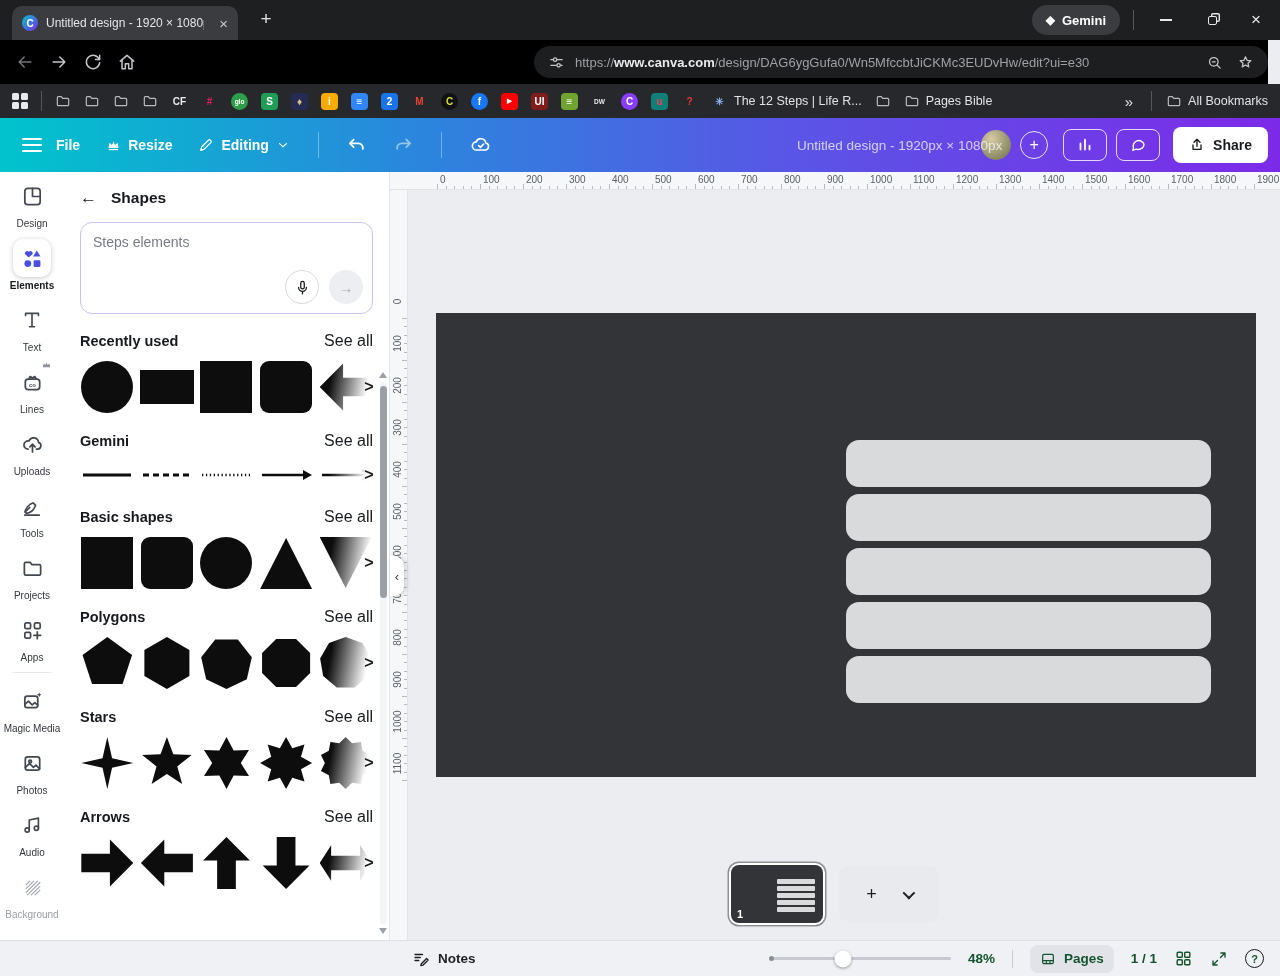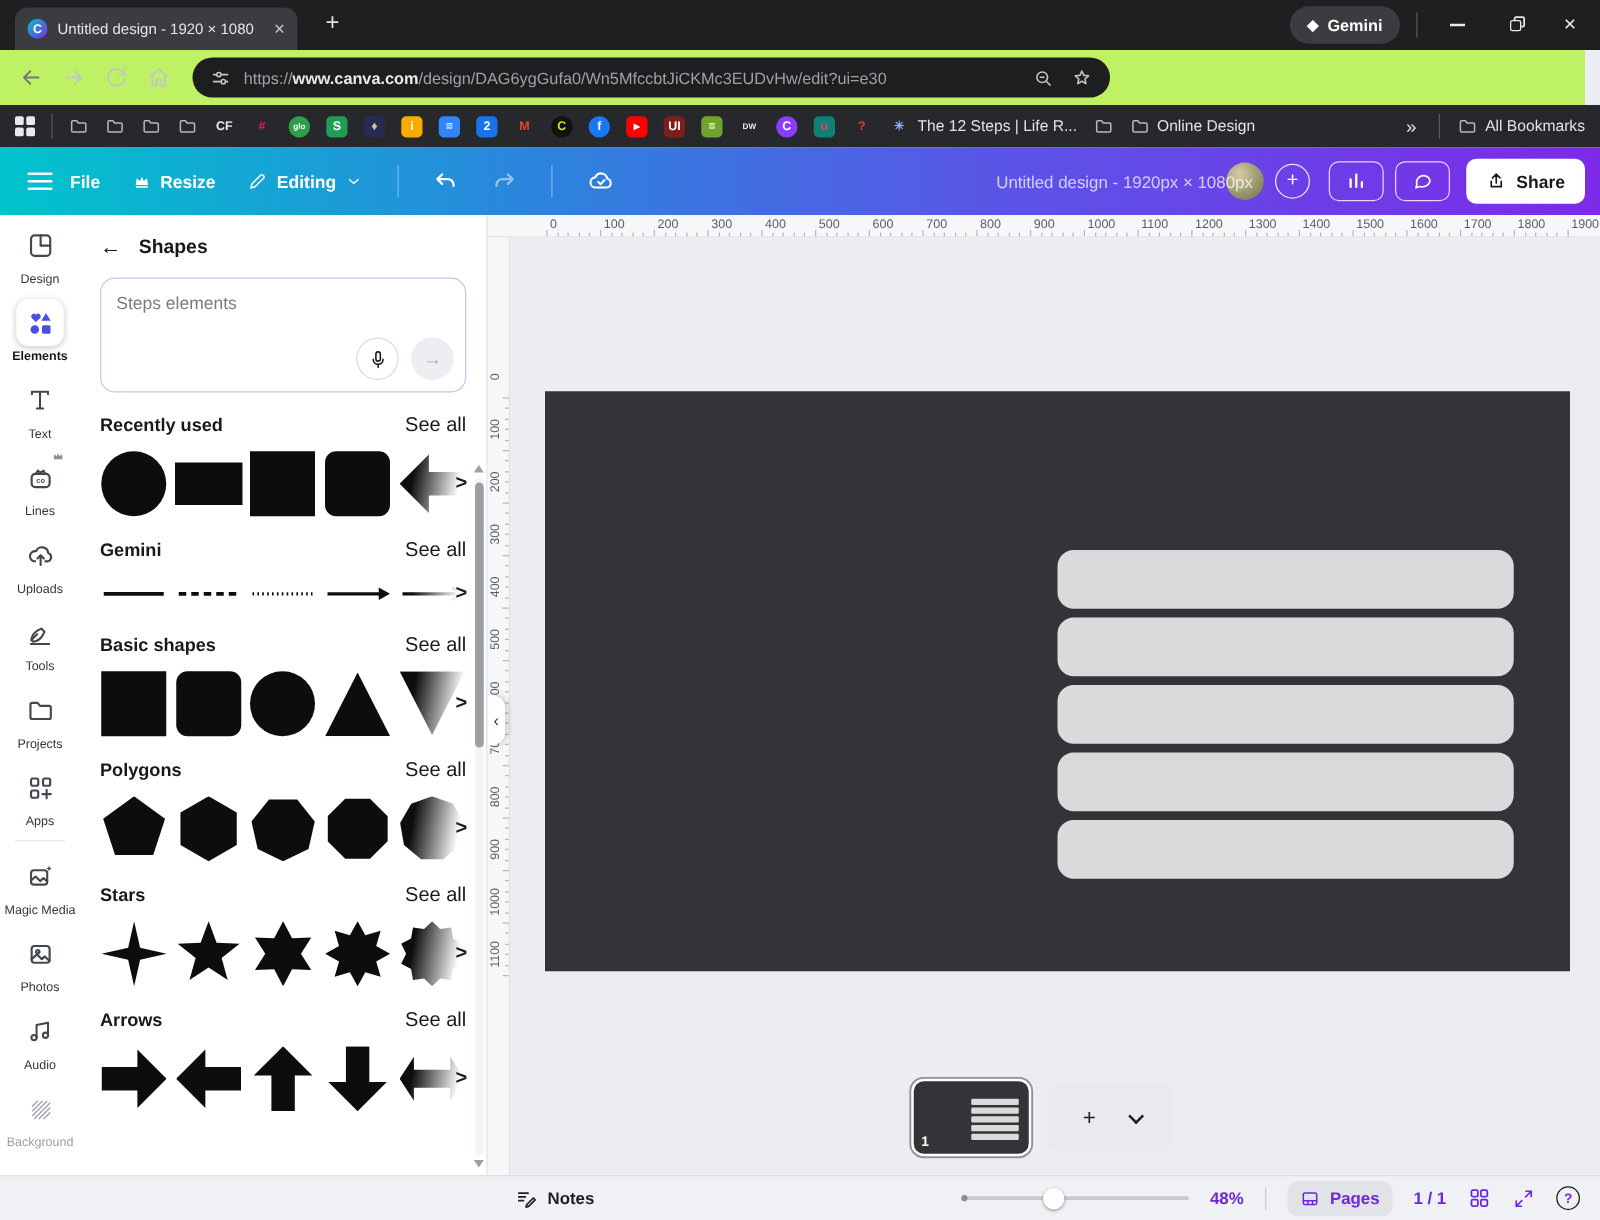--- a/index.html
+++ b/index.html
@@ -16,21 +16,21 @@
   .tab-close { margin-left:auto; color:#c7c8ca; font-size:15px; line-height:1; }
   .newtab { position:absolute; left:254px; top:8px; color:#dfe0e2; font-size:19px; width:24px; height:24px; text-align:center; }
   .gemini { position:absolute; right:160px; top:5px; height:30px; padding:0 14px; border-radius:16px; background:#3b3c3f; color:#fff; font-weight:bold; font-size:13px; display:flex; align-items:center; gap:7px; }
   .gemini .spark { font-size:12px; }
   .winsep { position:absolute; right:146px; top:10px; width:1px; height:20px; background:#56575a; }
   .winbtn { position:absolute; top:10px; width:28px; height:20px; display:flex; align-items:center; justify-content:center; color:#e8e9eb; }
   .wb-min { right:100px; } .wb-min i { display:block; width:12px; height:2px; background:#e8e9eb; }
   .wb-max { right:54px; } .wb-max i { display:block; width:9px; height:9px; border:1.4px solid #e8e9eb; border-radius:2px; box-shadow:3px -3px 0 -1.4px #1e1f21, 3px -3px 0 0 #e8e9eb; }
   .wb-close { right:10px; font-size:17px; }
 
-  .urlrow { position:absolute; top:40px; left:0; right:12px; height:44px; background:#bef264; display:flex; align-items:center; }
+  .urlrow { position:absolute; top:40px; left:0; right:12px; height:44px; background:#000000; display:flex; align-items:center;justify-content:space-between; }
   .navic { width:34px; display:flex; justify-content:center; color:#c3c6c9; }
   .navic.dim { color:#74777b; }
   .nav-grp { display:flex; margin-left:8px; }
   .addr { margin-left:10px; width:734px; height:32px; border-radius:16px; background:#1d1e20; display:flex; align-items:center; padding:0 14px; gap:10px; color:#c3c6c9; }
   .addr .url { font-size:13px; color:#9da1a6; white-space:nowrap; overflow:hidden; }
   .addr .url b { color:#e8eaed; font-weight:bold; }
   .addr-right { margin-left:auto; display:flex; gap:14px; color:#c3c6c9; }
   .extbar { position:absolute; right:8px; top:44px; height:36px; display:flex; align-items:center; gap:11px; }
   .extic { position:relative; color:#c3c6c9; }
   .pocket { width:18px; height:17px; background:#ef4056; border-radius:4px 4px 8px 8px; display:flex; align-items:center; justify-content:center; }
@@ -122,21 +122,21 @@
   .pcard { width:92px; height:58px; border-radius:8px; background:#333437; box-shadow:0 0 0 2px #fff, 0 0 0 3.5px #8e9196; position:relative; overflow:hidden; }
   .pcard .tbar { position:absolute; left:46px; width:38px; height:5px; border-radius:1px; background:#d9dadc; }
   .pnum { position:absolute; left:6px; bottom:3px; color:#fff; font-size:11px; font-weight:bold; }
   .addpage { width:100px; height:56px; border-radius:10px; background:#e8eaee; display:flex; align-items:center; justify-content:center; gap:26px; color:#1c1e21; }
   .addpage .plus { font-size:18px; }
   .chev-dn { width:9px; height:9px; border:2px solid #1c1e21; border-top:none; border-left:none; transform:rotate(45deg) translateY(-2px); }
 
   
   .statusbar { position:absolute; left:0; right:0; bottom:0; height:36px; background:#f0f1f4; border-top:1px solid #dddfe4; display:flex; align-items:center; padding:0 16px 0 20px; z-index:4; }
   .notes { display:flex; align-items:center; gap:8px; font-weight:bold; font-size:13.5px; color:#1c2025; margin-left:392px; }
-  .sb-right { margin-left:auto; display:flex; align-items:center; gap:17px; color:#6d28d9; }
+  .sb-right { margin-left:auto; display:flex; align-items:center; gap:17px; color:#14532d; }
   .slider { width:180px; height:3px; background:#c6c9cf; border-radius:2px; position:relative; }
   .slider::before { content:""; position:absolute; left:-2px; top:-1px; width:5px; height:5px; border-radius:50%; background:#8a8e95; }
   .sthumb { position:absolute; left:40%; top:50%; transform:translate(-50%,-50%); width:17px; height:17px; border-radius:50%; background:#fff; box-shadow:0 1px 3px rgba(0,0,0,.4); }
   .zoomval { font-size:13.5px; font-weight:bold; }
   .sbsep { width:1px; height:18px; background:#c9ccd1; }
   .pagesbtn { display:flex; align-items:center; gap:8px; background:#e1e3e8; border-radius:8px; height:28px; padding:0 10px; font-weight:bold; font-size:13.5px; }
   .indicator { font-size:13.5px; font-weight:bold; }
   .helpbtn { width:19px; height:19px; border:1.6px solid #16191d; border-radius:50%; display:flex; align-items:center; justify-content:center; font-size:11px; font-weight:bold; }
 </style>
 </head>
@@ -346,21 +346,21 @@
       </span>
       <span class="bm">
         <svg class="ic" width="16" height="16" viewBox="0 0 24 24" style="color:#b6b9bd">
           <path d="M3.5 7 a1.5 1.5 0 0 1 1.5 -1.5 h4.5 l2 2.5 h7.5 a1.5 1.5 0 0 1 1.5 1.5 v8 a1.5 1.5 0 0 1 -1.5 1.5 h-14 a1.5 1.5 0 0 1 -1.5 -1.5 z"></path>
         </svg>
       </span>
       <span class="bm">
         <svg class="ic" width="16" height="16" viewBox="0 0 24 24" style="color:#b6b9bd">
           <path d="M3.5 7 a1.5 1.5 0 0 1 1.5 -1.5 h4.5 l2 2.5 h7.5 a1.5 1.5 0 0 1 1.5 1.5 v8 a1.5 1.5 0 0 1 -1.5 1.5 h-14 a1.5 1.5 0 0 1 -1.5 -1.5 z"></path>
         </svg>
-        <span>Online Design</span>
+        <span>Pages Bible</span>
       </span>
     </span>
   <span class="bm-right">
     <span class="bm-more">»</span>
     <span class="bmsep"></span>
     <span class="bm">
       <svg class="ic" width="16" height="16" viewBox="0 0 24 24" style="color:#b6b9bd">
           <path d="M3.5 7 a1.5 1.5 0 0 1 1.5 -1.5 h4.5 l2 2.5 h7.5 a1.5 1.5 0 0 1 1.5 1.5 v8 a1.5 1.5 0 0 1 -1.5 1.5 h-14 a1.5 1.5 0 0 1 -1.5 -1.5 z"></path>
         </svg>
       <span>All Bookmarks</span>

